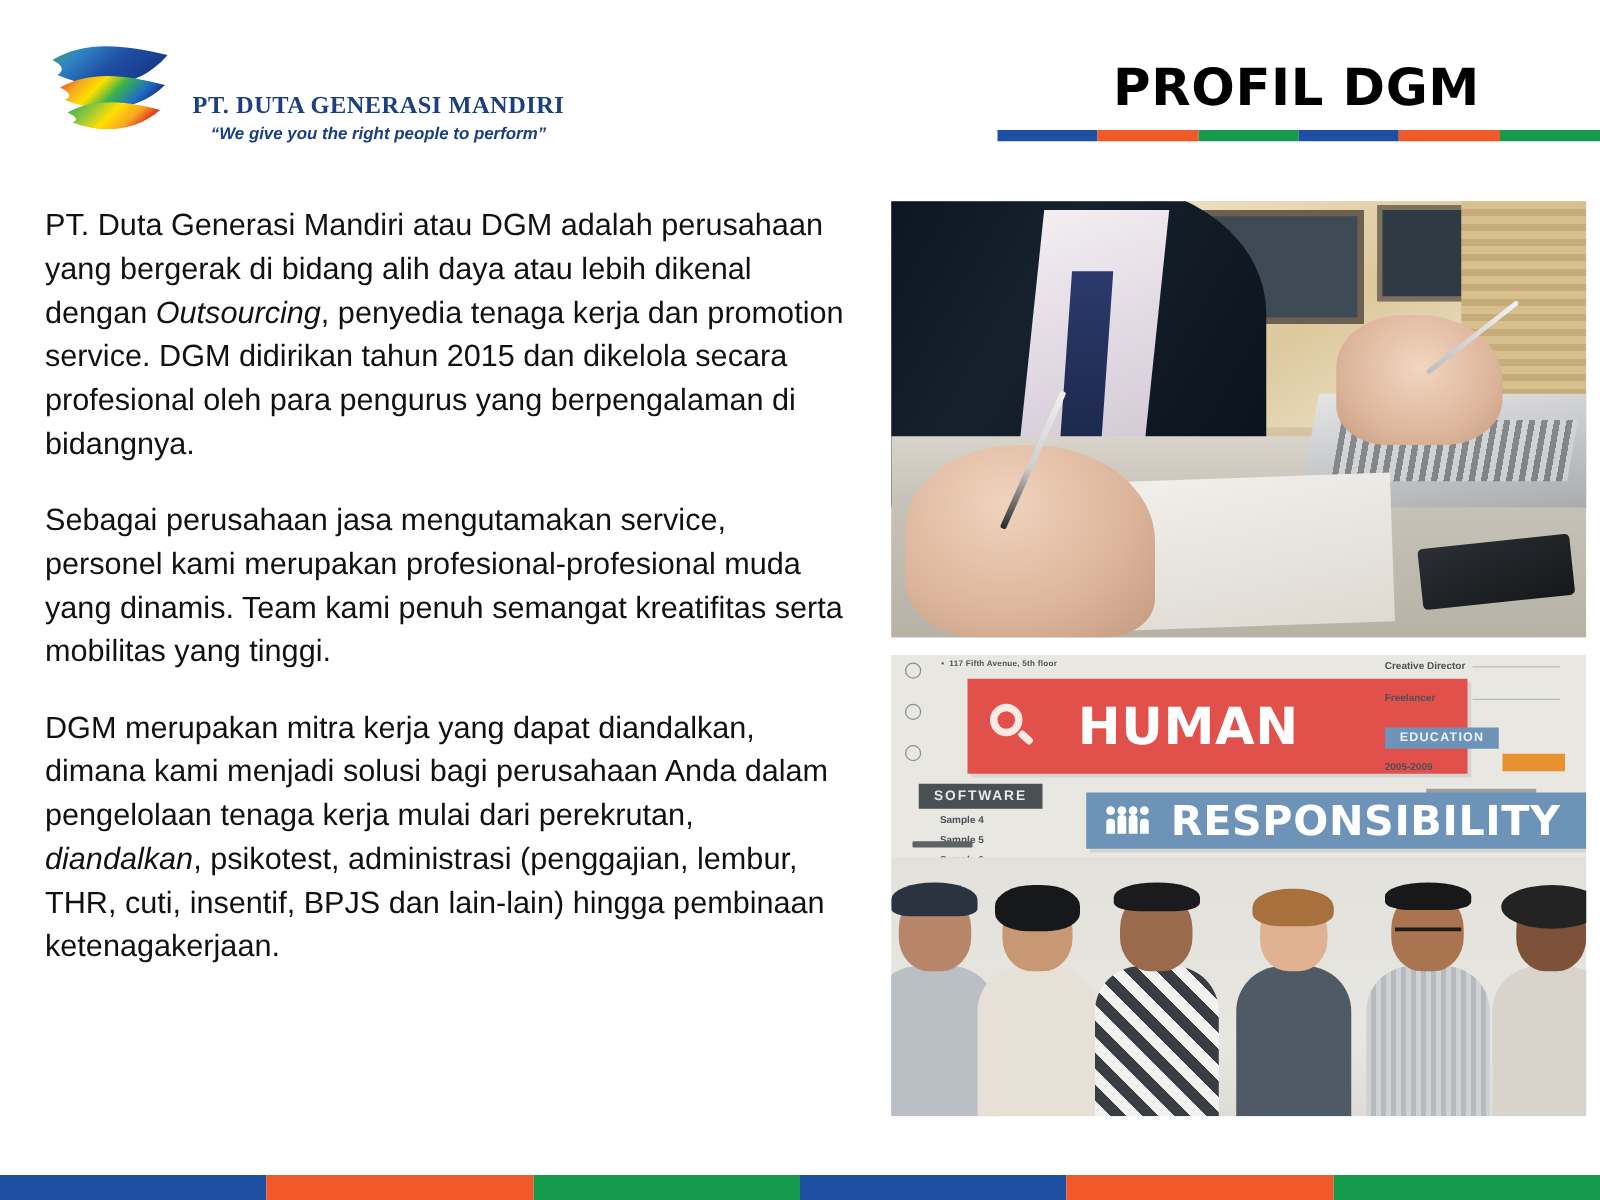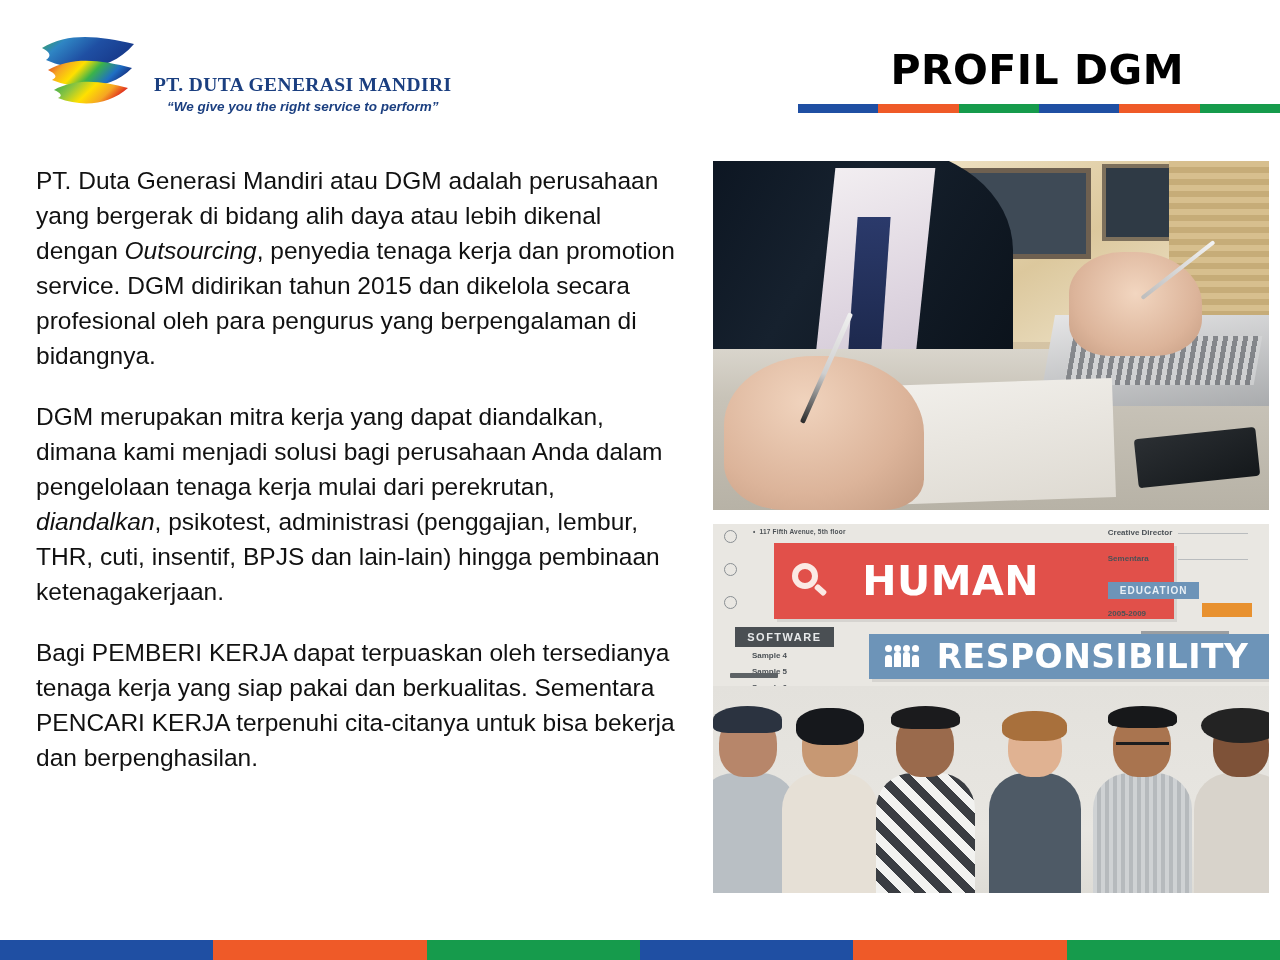--- a/index.html
+++ b/index.html
@@ -328,39 +328,39 @@
             <stop offset="100%" stop-color="#e02a20"></stop>
           </linearGradient>
         </defs>
         <path d="M4 18 C30 2 62 6 96 14 C74 40 40 44 8 30 C14 26 12 22 4 18 Z" fill="url(#g1)"></path>
         <path d="M10 40 C34 26 64 30 94 38 C74 58 44 62 14 50 C20 47 18 44 10 40 Z" fill="url(#g2)"></path>
         <path d="M16 60 C38 48 64 51 90 58 C72 74 46 78 20 68 C25 66 23 63 16 60 Z" fill="url(#g3)"></path>
       </svg>
     </div>
     <div class="logo-text">
       <div class="logo-name">PT. DUTA GENERASI MANDIRI</div>
-      <div class="logo-tag">“We give you the right service to perform”</div>
+      <div class="logo-tag">“We give you the right people to perform”</div>
     </div>
   </div>
 
   <div class="slide-title">PROFIL DGM</div>
 
   <div class="header-rule" id="header-rule">
       <span style="background: rgb(31, 79, 163); flex: 1 1 0px;"></span>
       <span style="background: rgb(239, 90, 40); flex: 1 1 0px;"></span>
       <span style="background: rgb(22, 155, 76); flex: 1 1 0px;"></span>
       <span style="background: rgb(31, 79, 163); flex: 1 1 0px;"></span>
       <span style="background: rgb(239, 90, 40); flex: 1 1 0px;"></span>
       <span style="background: rgb(22, 155, 76); flex: 1 1 0px;"></span>
     </div>
 
   <div class="text-col" id="text-col">
       <div class="para"><span>PT. Duta Generasi Mandiri atau DGM adalah perusahaan yang bergerak di bidang alih daya atau lebih dikenal dengan </span><i>Outsourcing</i><span>, penyedia tenaga kerja dan promotion service. DGM didirikan tahun 2015 dan dikelola secara profesional oleh para pengurus yang berpengalaman di bidangnya.</span></div>
+      <div class="para"><span>Sebagai perusahaan jasa mengutamakan service, personel kami merupakan profesional-profesional muda yang dinamis. Team kami penuh semangat kreatifitas serta mobilitas yang tinggi.</span></div>
       <div class="para"><span>DGM merupakan mitra kerja yang dapat diandalkan, dimana kami menjadi solusi bagi perusahaan Anda dalam pengelolaan tenaga kerja mulai dari perekrutan, </span><i>diandalkan</i><span>, psikotest, administrasi (penggajian, lembur, THR, cuti, insentif, BPJS dan lain-lain) hingga pembinaan ketenagakerjaan.</span></div>
-      <div class="para"><span>Bagi PEMBERI KERJA dapat terpuaskan oleh tersedianya tenaga kerja yang siap pakai dan berkualitas. Sementara PENCARI KERJA terpenuhi cita-citanya untuk bisa bekerja dan berpenghasilan.</span></div>
     </div>
 
   <div class="photo photo-top">
     <div class="office">
       <div class="off-window"></div>
       <div class="off-frame"></div>
       <div class="off-frame2"></div>
       <div class="off-blind"></div>
       <div class="off-person"></div>
       <div class="off-shirt"></div>
@@ -394,21 +394,21 @@
               <i></i>
               <b></b>
             </div>
           <div class="hr-words">
             <span>HUMAN</span>
           </div>
         </div>
 
         <div class="hr-right">
           <div class="hr-rlabel">Creative Director</div>
-          <div class="hr-rlabel">Sementara</div>
+          <div class="hr-rlabel">Freelancer</div>
           <div class="hr-edu">EDUCATION</div>
           <div class="hr-years">2005-2009</div>
         </div>
 
         <div class="hr-orange"></div>
 
         <div class="hr-rbars">
           <div class="hr-rbar" style="width:72%"></div>
           <div class="hr-rbar" style="width:88%"></div>
           <div class="hr-rbar" style="width:60%"></div>

